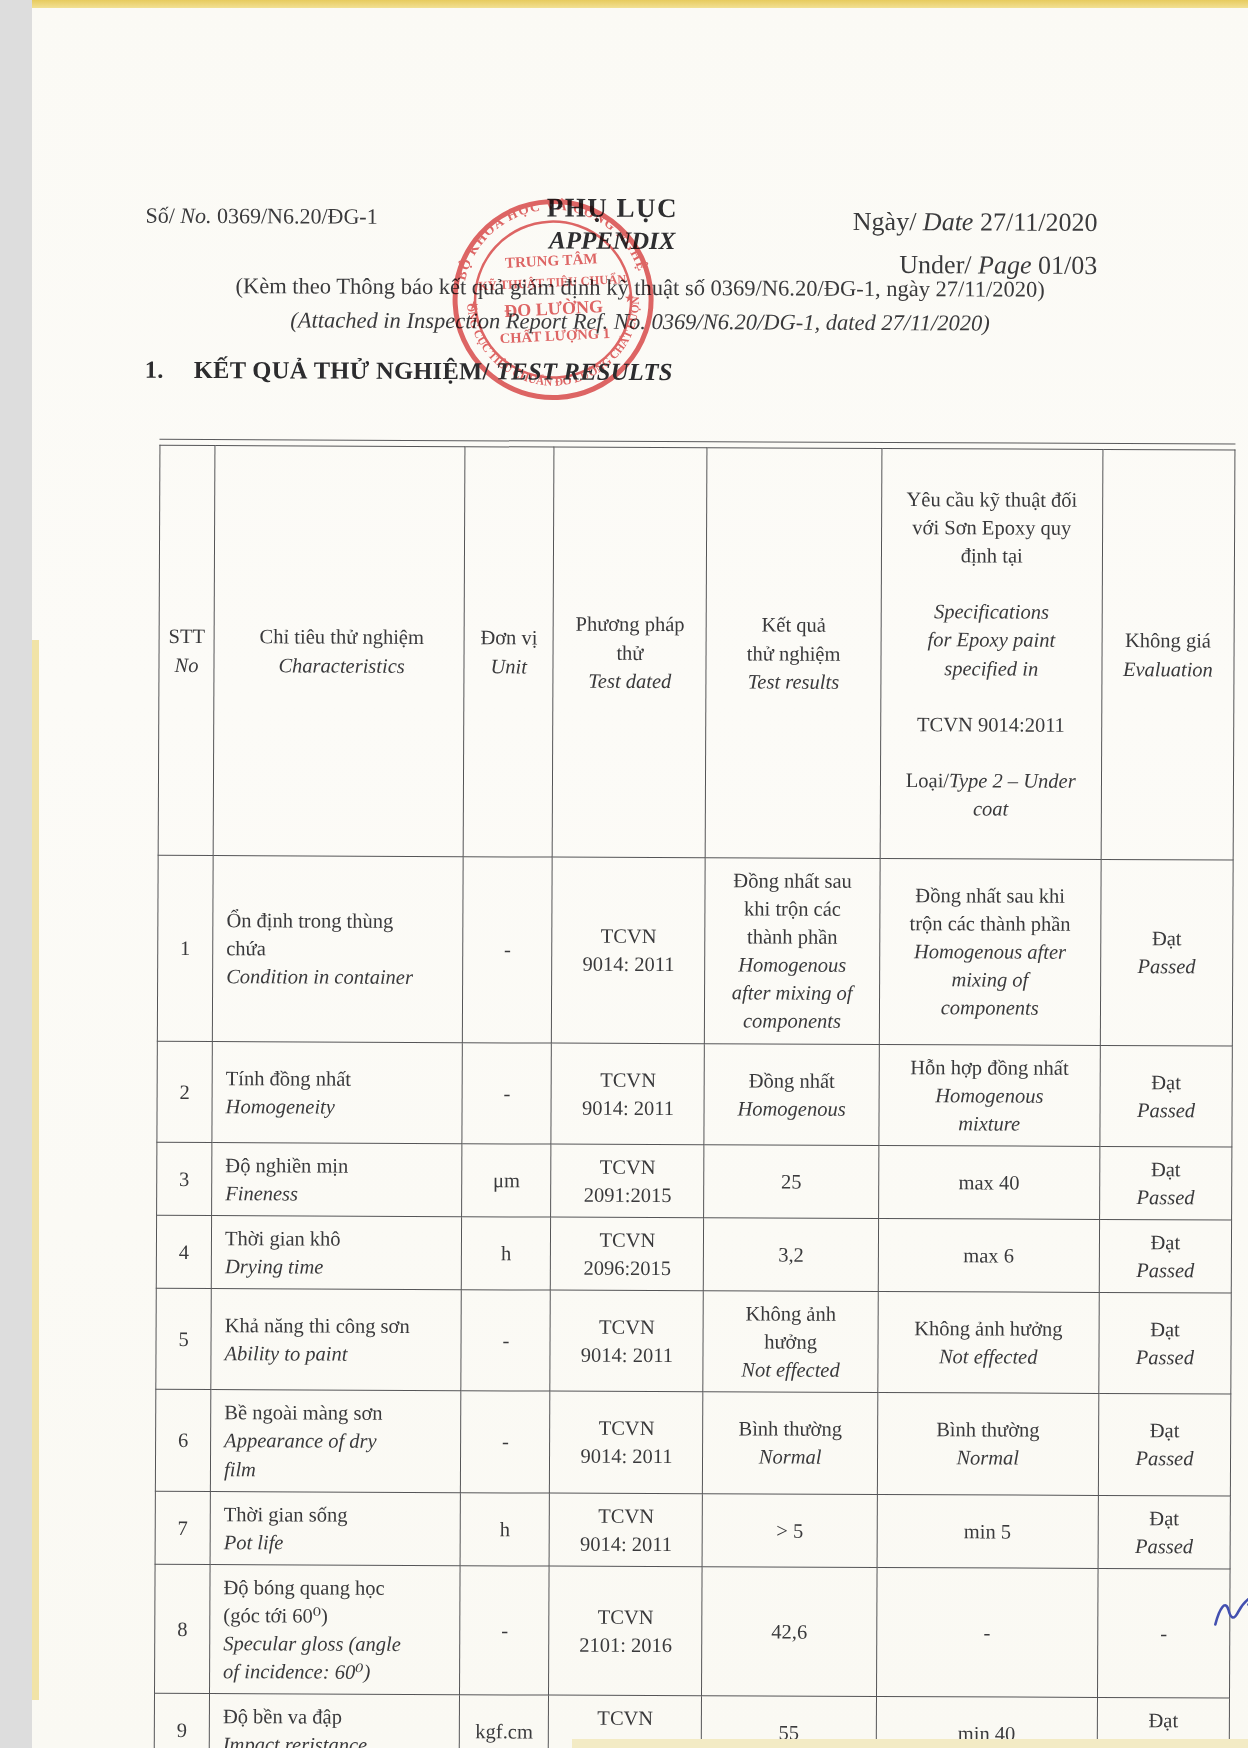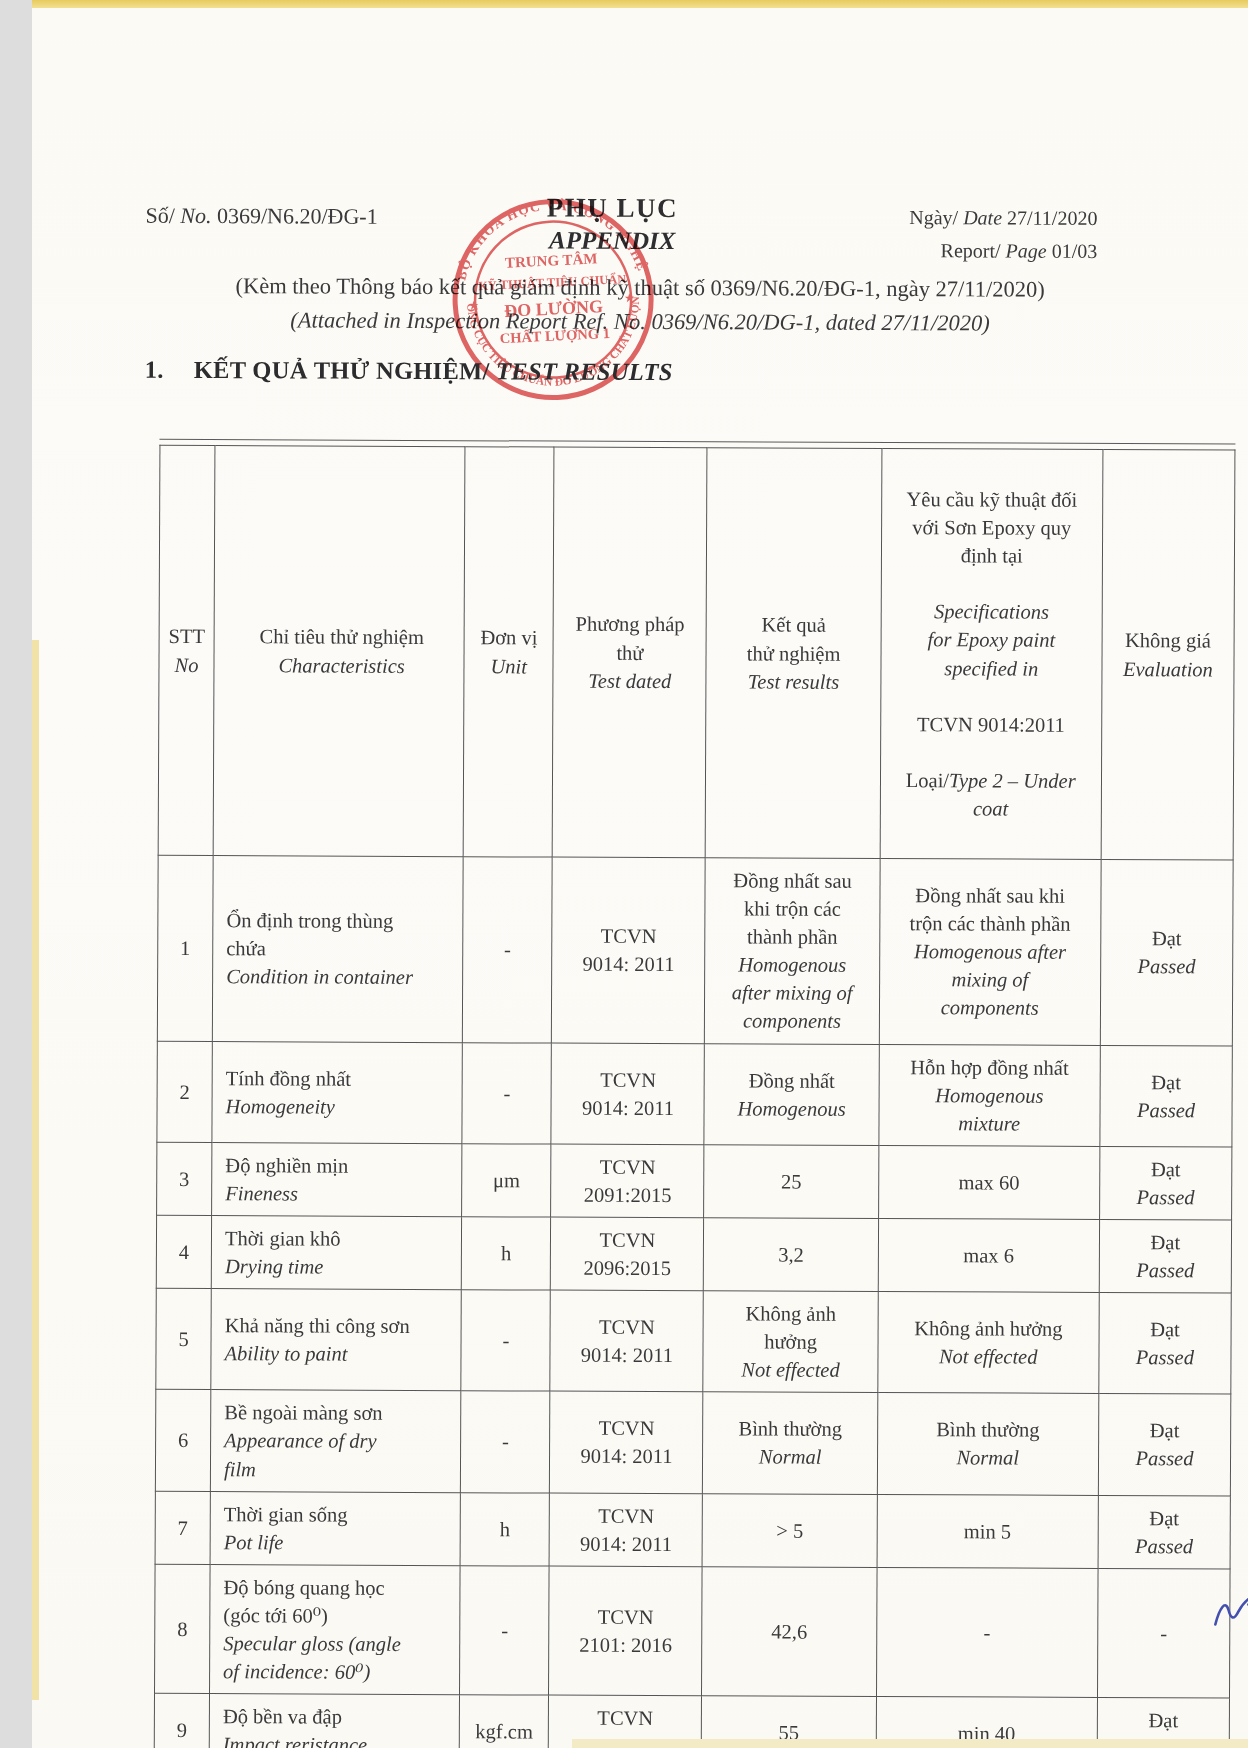--- a/index.html
+++ b/index.html
@@ -15,21 +15,21 @@
   .edge{position:absolute;}
   .edge-top{left:0;top:0;width:100%;height:8px;background:linear-gradient(180deg,#e7cb5e,#f2e093);}
   .edge-right{right:0;top:14px;width:9px;height:1734px;background:#f2e9c0;}
   .edge-bottom{left:540px;bottom:0;width:708px;height:9px;background:#f3ebc5;}
   .edge-left{left:0;top:640px;width:7px;height:1060px;background:#f1e3a7;}
   
   .doc-no{position:absolute;left:113px;top:205px;font-size:22px;white-space:nowrap;}
   .title-block{position:absolute;left:440px;top:193px;width:280px;text-align:center;}
   .title-vi{font-size:27px;font-weight:bold;letter-spacing:1.5px;color:#2e2e30;}
   .title-en{font-size:25px;font-weight:bold;font-style:italic;margin-top:3px;color:#2e2e30;}
-  .date-block{position:absolute;right:183px;top:200px;text-align:right;font-size:20px;line-height:1.65;white-space:nowrap;}
+  .date-block{position:absolute;right:183px;top:200px;text-align:right;font-size:26px;line-height:1.65;white-space:nowrap;}
   .attach{position:absolute;left:0;top:271px;width:1216px;text-align:center;font-size:22.5px;line-height:1.5;}
   .italic{font-style:italic;}
   
   .stamp{position:absolute;left:417px;top:196px;width:208px;height:208px;
          opacity:.88;mix-blend-mode:multiply;transform:rotate(-3deg);pointer-events:none;}
   
   .section-title{position:absolute;left:113px;top:358px;font-size:24.5px;font-weight:bold;color:#2c2c2e;letter-spacing:.3px;}
   .section-title .num{margin-right:30px;}
   
   .table-topline{position:absolute;left:128px;top:441px;width:1076px;border-top:1.5px solid #5a5a5c;}
@@ -55,21 +55,21 @@
 
     <div class="doc-no"><span>Số/</span> <span class="italic">No.</span> <span>0369/N6.20/ĐG-1</span></div>
 
     <div class="title-block">
       <div class="title-vi">PHỤ LỤC</div>
       <div class="title-en">APPENDIX</div>
     </div>
 
     <div class="date-block">
       <div><span>Ngày/</span> <span class="italic">Date</span> <span>27/11/2020</span></div>
-      <div><span>Report/</span> <span class="italic">Page</span> <span>01/03</span></div>
+      <div><span>Under/</span> <span class="italic">Page</span> <span>01/03</span></div>
     </div>
 
     <div class="attach">
       <div>(Kèm theo Thông báo kết quả giám định kỹ thuật số 0369/N6.20/ĐG-1, ngày 27/11/2020)</div>
       <div class="italic">(Attached in Inspection Report Ref. No. 0369/N6.20/DG-1, dated 27/11/2020)</div>
     </div>
 
     <svg class="stamp" viewBox="0 0 208 208">
       <g fill="none" stroke="#d94f4f">
         <circle cx="104" cy="104" r="98" stroke-width="5"></circle>
@@ -160,21 +160,21 @@
 mixture</div></td>
     <td><div>Đạt</div><div class="en">Passed</div></td>
   </tr>
           <tr>
     <td><div>3</div></td>
     <td class="c-char"><div>Độ nghiền mịn</div><div class="en">Fineness</div></td>
     <td><div>μm</div></td>
     <td><div>TCVN
 2091:2015</div></td>
     <td><div>25</div></td>
-    <td><div>max 60</div></td>
+    <td><div>max 40</div></td>
     <td><div>Đạt</div><div class="en">Passed</div></td>
   </tr>
           <tr>
     <td><div>4</div></td>
     <td class="c-char"><div>Thời gian khô</div><div class="en">Drying time</div></td>
     <td><div>h</div></td>
     <td><div>TCVN
 2096:2015</div></td>
     <td><div>3,2</div></td>
     <td><div>max 6</div></td>

